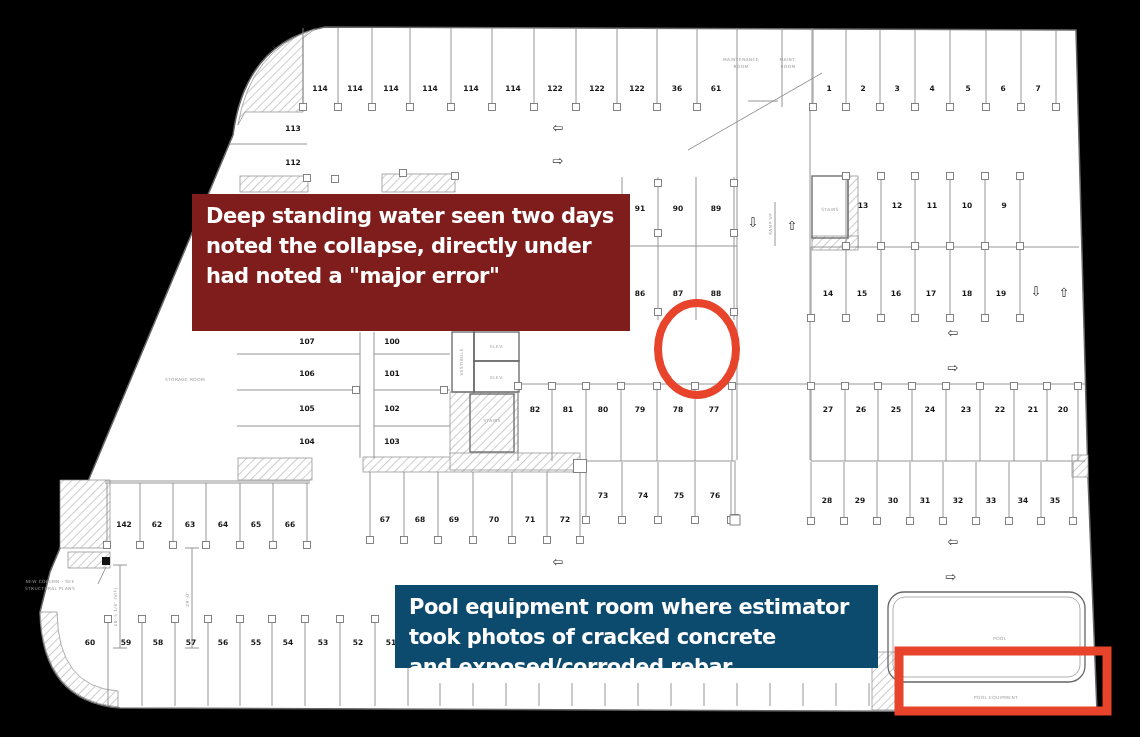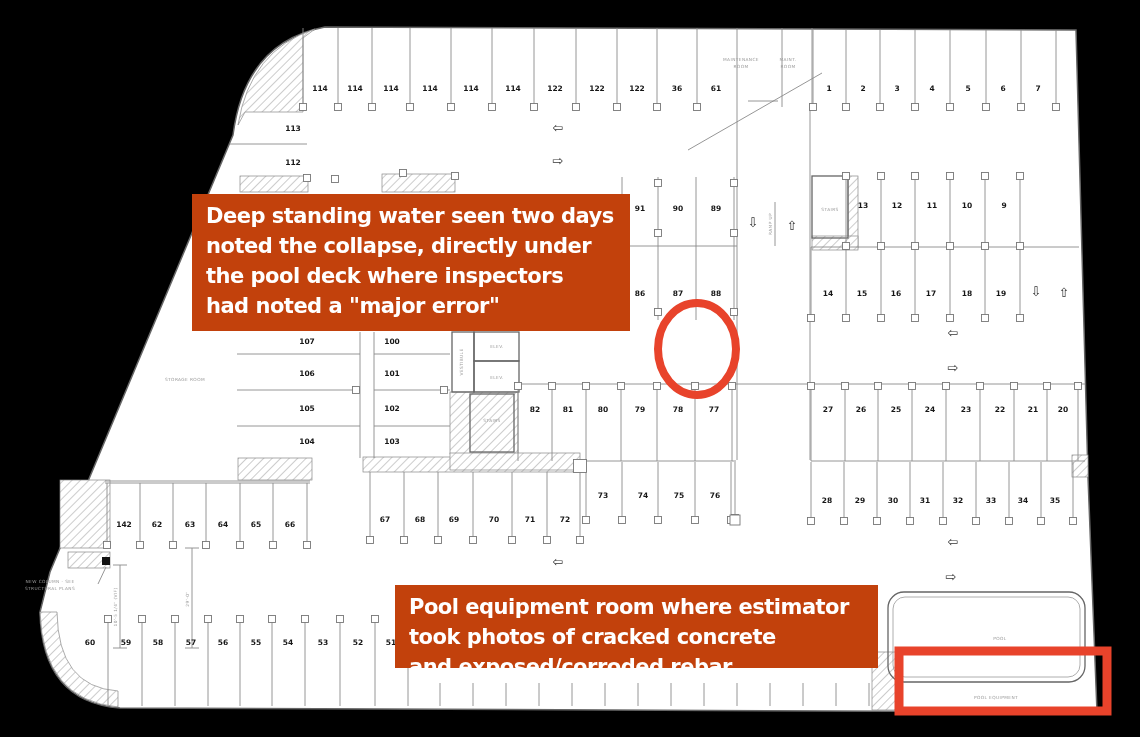--- a/index.html
+++ b/index.html
@@ -430,24 +430,23 @@
         <text x="1064" y="297" class="arrow">⇧</text>
         <text x="953" y="546" class="arrow">⇦</text>
         <text x="951" y="581" class="arrow">⇨</text>
         <text x="558" y="566" class="arrow">⇦</text>
       </g>
 
     <ellipse cx="697" cy="349" rx="39" ry="46" fill="none" stroke="#e8432b" stroke-width="8"></ellipse>
     <rect x="899" y="651" width="208" height="60" fill="none" stroke="#e8432b" stroke-width="9"></rect>
   </svg>
 
-  <div class="annotation" style="left:192px;top:194px;width:438px;height:137px;background:#c2410c;">
+  <div class="annotation" style="left:192px;top:194px;width:438px;height:137px;background:#7f1d1d;">
     <div>Deep standing water seen two days</div>
     <div>noted the collapse, directly under</div>
-    <div>the pool deck where inspectors</div>
     <div>had noted a "major error"</div>
   </div>
-  <div class="annotation" style="left:395px;top:585px;width:483px;height:83px;background:#c2410c;">
+  <div class="annotation" style="left:395px;top:585px;width:483px;height:83px;background:#0c4a6e;">
     <div>Pool equipment room where estimator</div>
     <div>took photos of cracked concrete</div>
     <div>and exposed/corroded rebar</div>
   </div>
 </div>
 
 </body></html>

